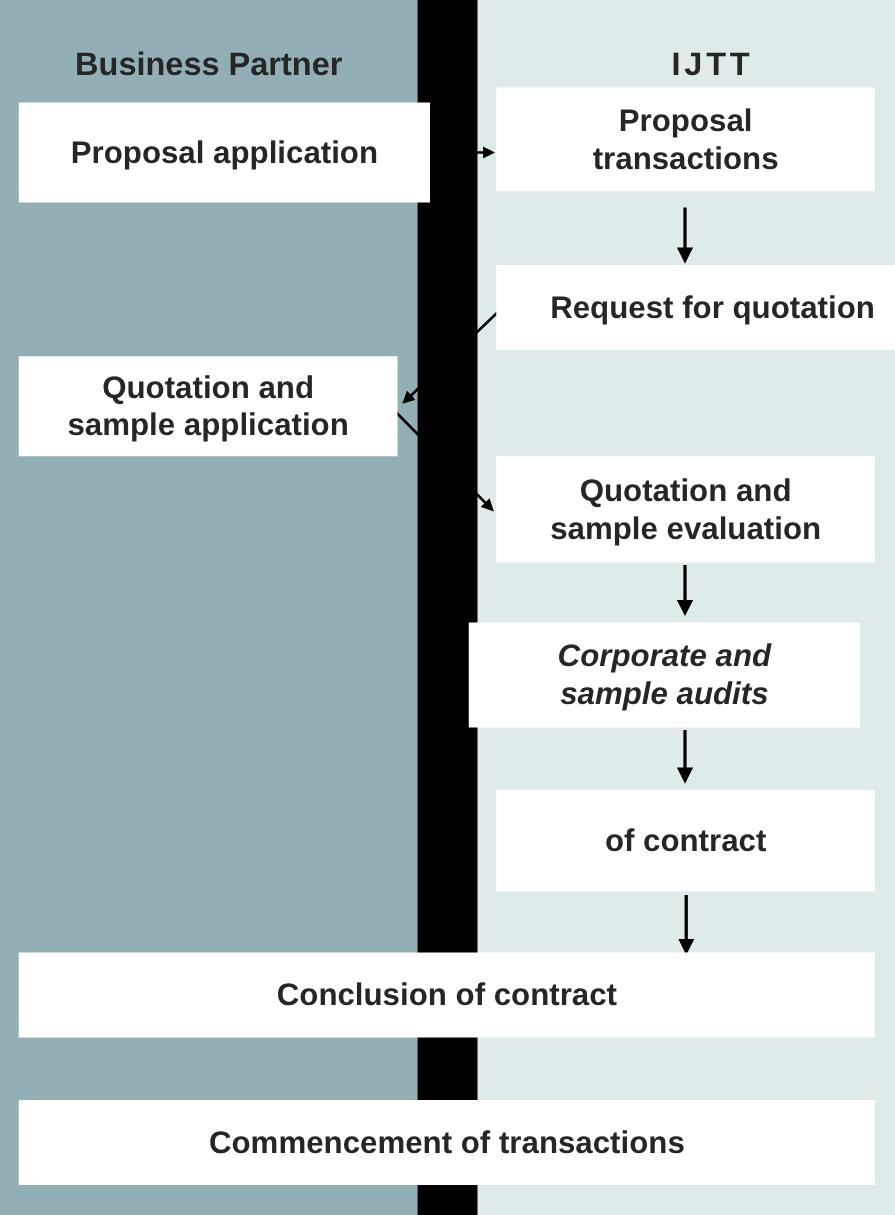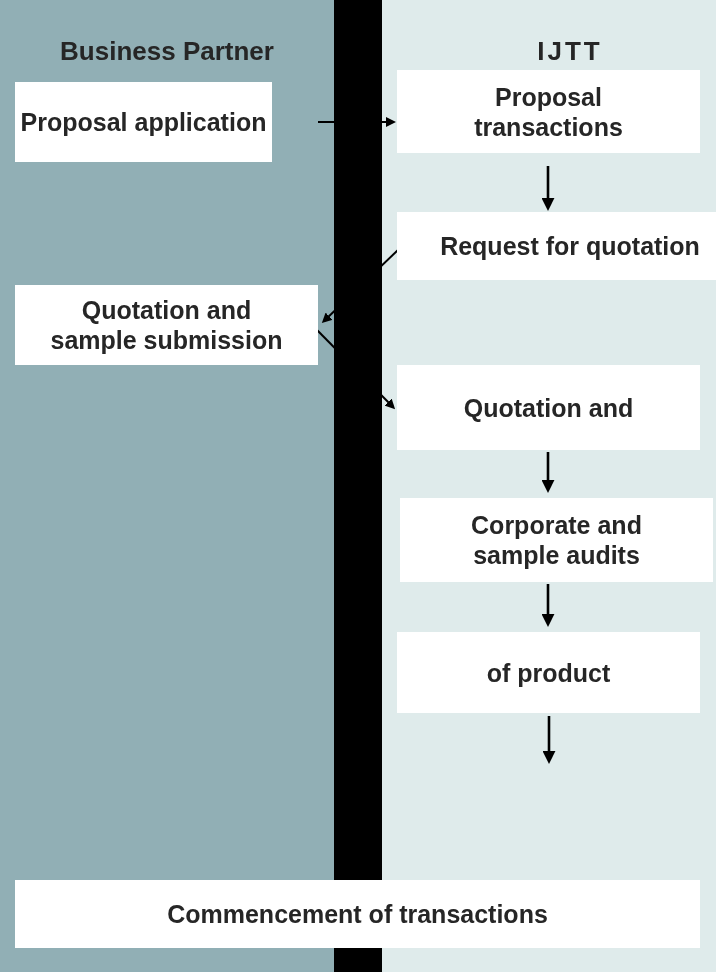--- a/index.html
+++ b/index.html
@@ -43,26 +43,26 @@
   .box{
     position:absolute;
     background:var(--box-bg);
     display:flex;flex-direction:column;align-items:center;justify-content:center;
     font-weight:bold;font-size:25px;line-height:30px;color:var(--text);
     text-align:center;
     z-index:4;
   }
   .box span{display:block;white-space:nowrap;}
   
-  .b-proposal-application   {left:15px; top:82px;  width:257px;height:80px;}
+  .b-proposal-application   {left:15px; top:82px;  width:329px;height:80px;}
   .b-proposal-confirmation  {left:397px;top:70px;  width:303px;height:83px;}
   .b-request-quotation      {left:397px;top:212px; width:346px;height:68px;}
   .b-quotation-submission   {left:15px; top:285px; width:303px;height:80px;}
   .b-quotation-evaluation   {left:397px;top:365px; width:303px;height:85px;}
-  .b-corporate-audits       {left:400px;top:498px; width:313px;height:84px;}
+  .b-corporate-audits       {left:375px;top:498px; width:313px;height:84px;font-style:italic;}
   .b-consideration-adoption {left:397px;top:632px; width:303px;height:81px;}
   .b-conclusion-contract    {left:15px; top:762px; width:685px;height:68px;}
   .b-commencement           {left:15px; top:880px; width:685px;height:68px;text-align:center;}
 </style>
 </head>
 <body>
 
 <div class="stage">
 
   <div class="lane-left"></div>
@@ -95,34 +95,38 @@
     <span>Proposal</span>
     <span>transactions</span>
   </div>
 
   <div class="box b-request-quotation">
     <span>Request for quotation</span>
   </div>
 
   <div class="box b-quotation-submission">
     <span>Quotation and</span>
-    <span>sample submission</span>
+    <span>sample application</span>
   </div>
 
   <div class="box b-quotation-evaluation">
     <span>Quotation and</span>
+    <span>sample evaluation</span>
   </div>
 
   <div class="box b-corporate-audits">
     <span>Corporate and</span>
     <span>sample audits</span>
   </div>
 
   <div class="box b-consideration-adoption">
-    <span>of product</span>
+    <span>of contract</span>
   </div>
 
+  <div class="box b-conclusion-contract">
+    <span>Conclusion of contract</span>
+  </div>
 
   <div class="box b-commencement">
     <span>Commencement of transactions</span>
   </div>
 
 </div>
 
 </body></html>

